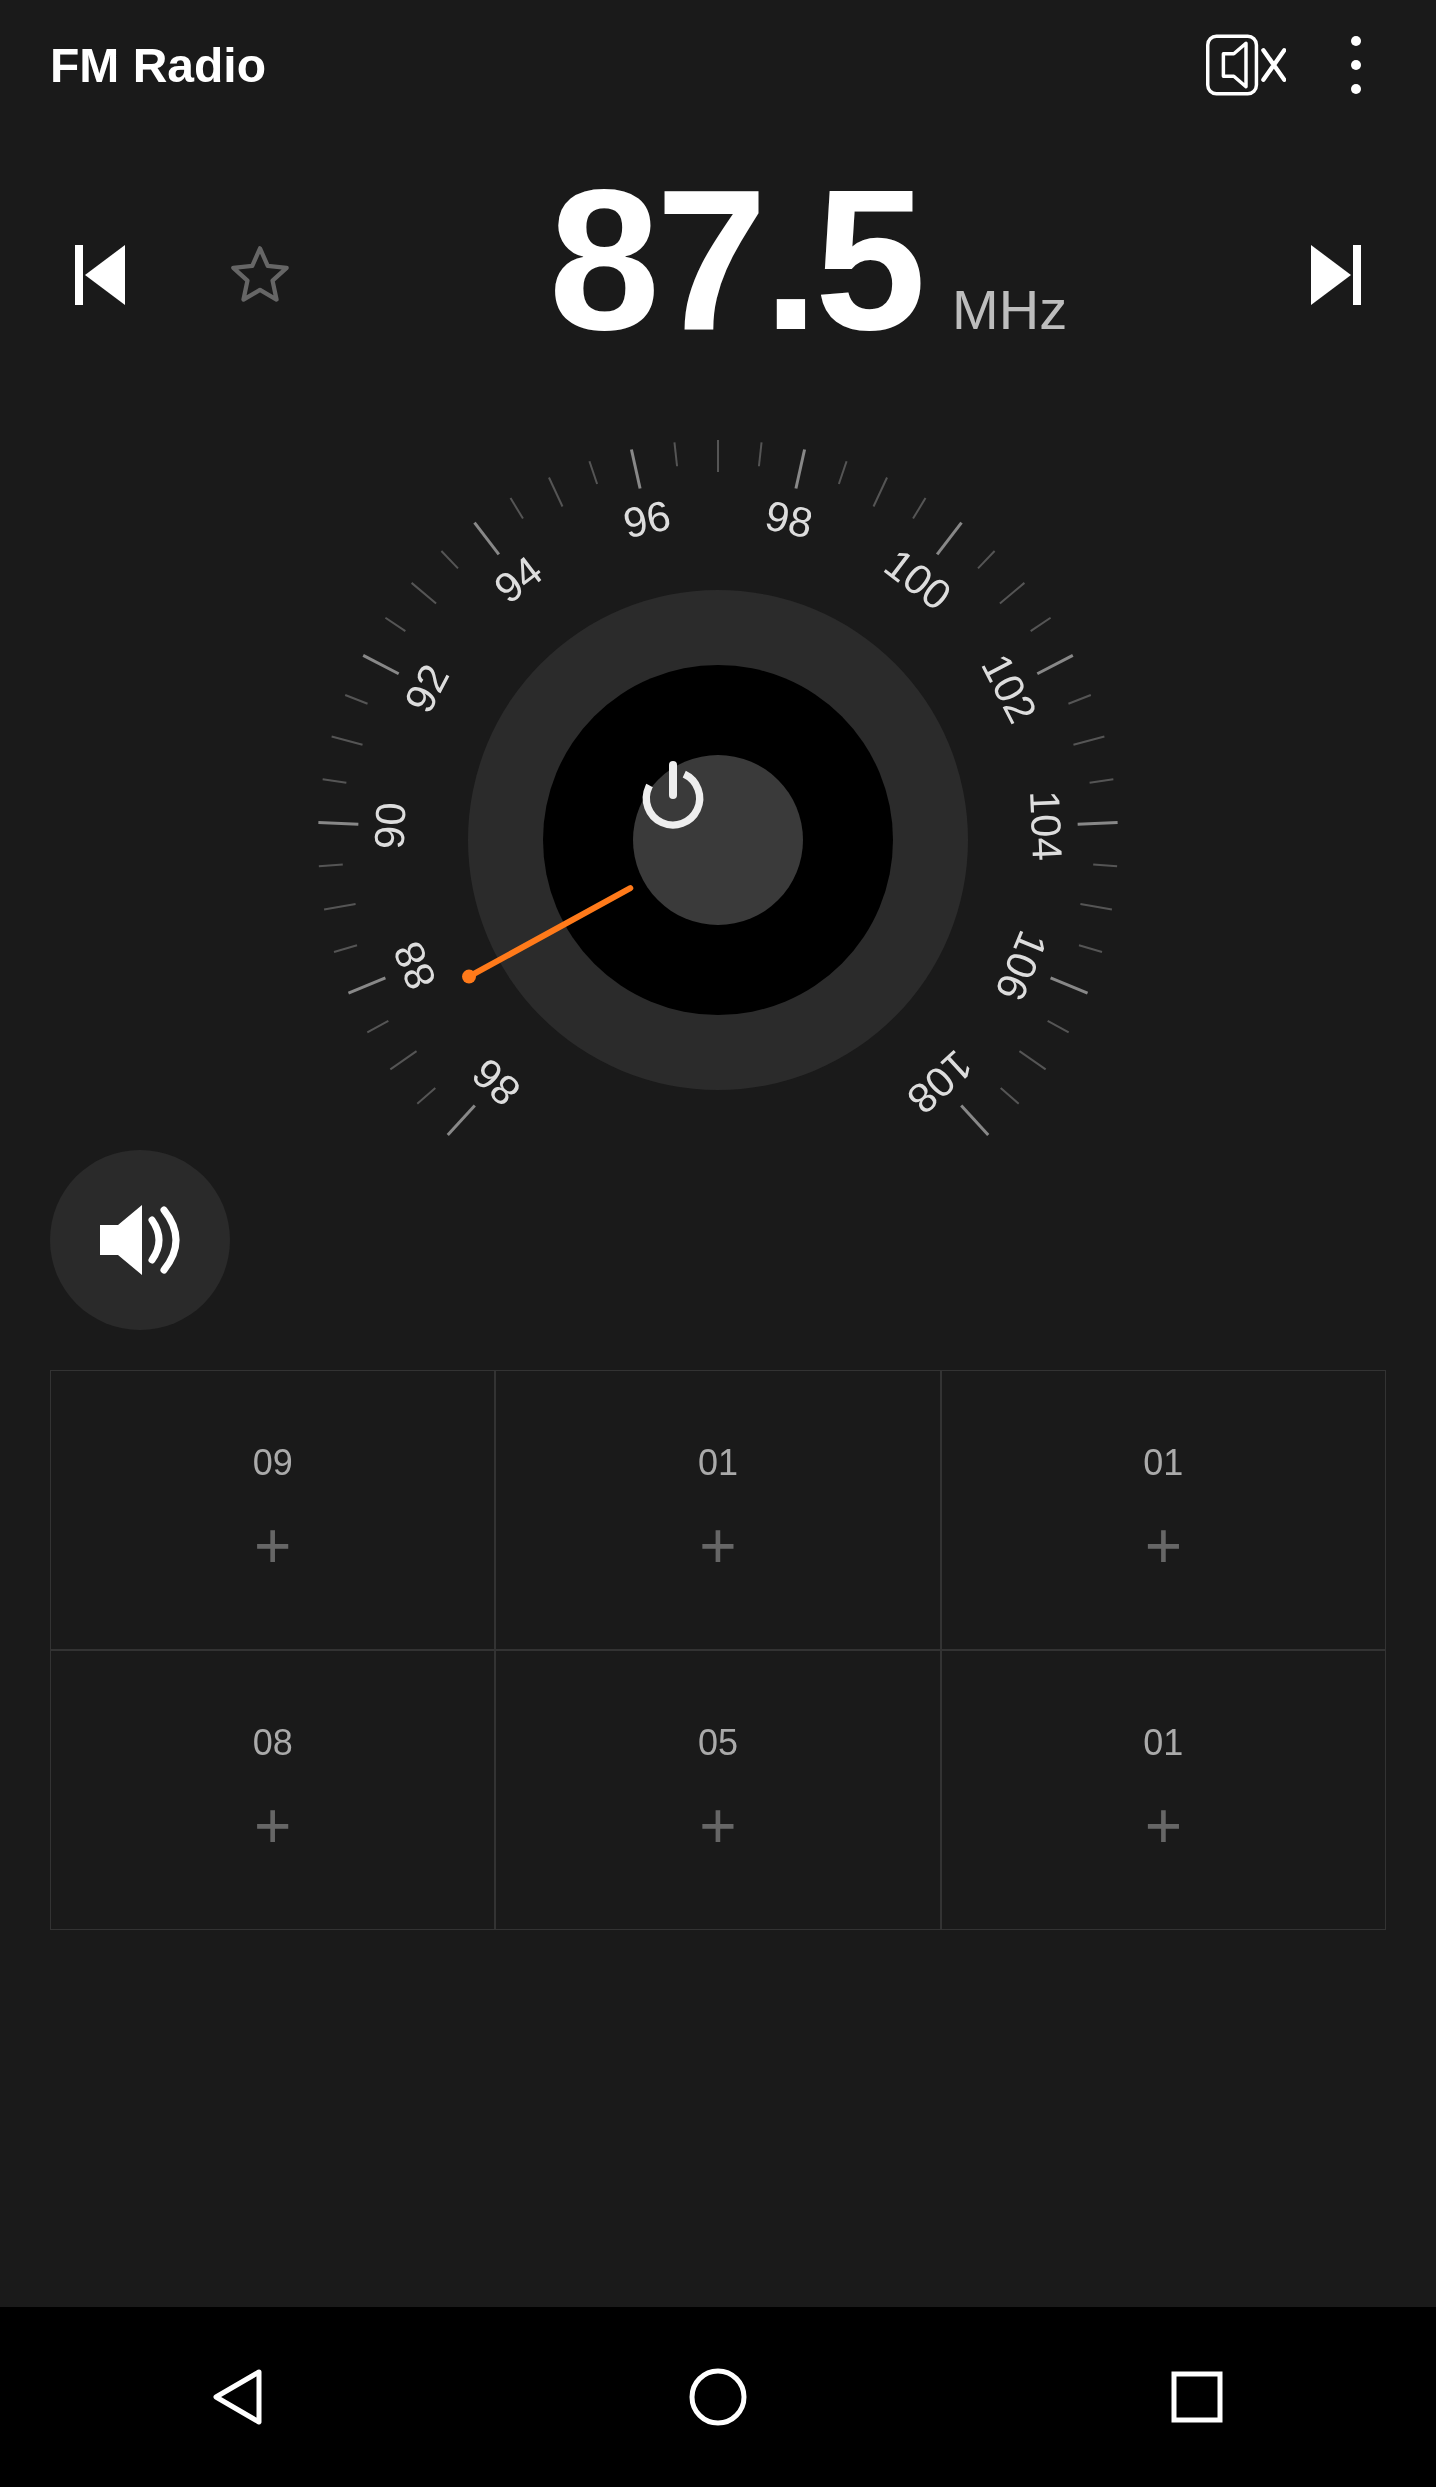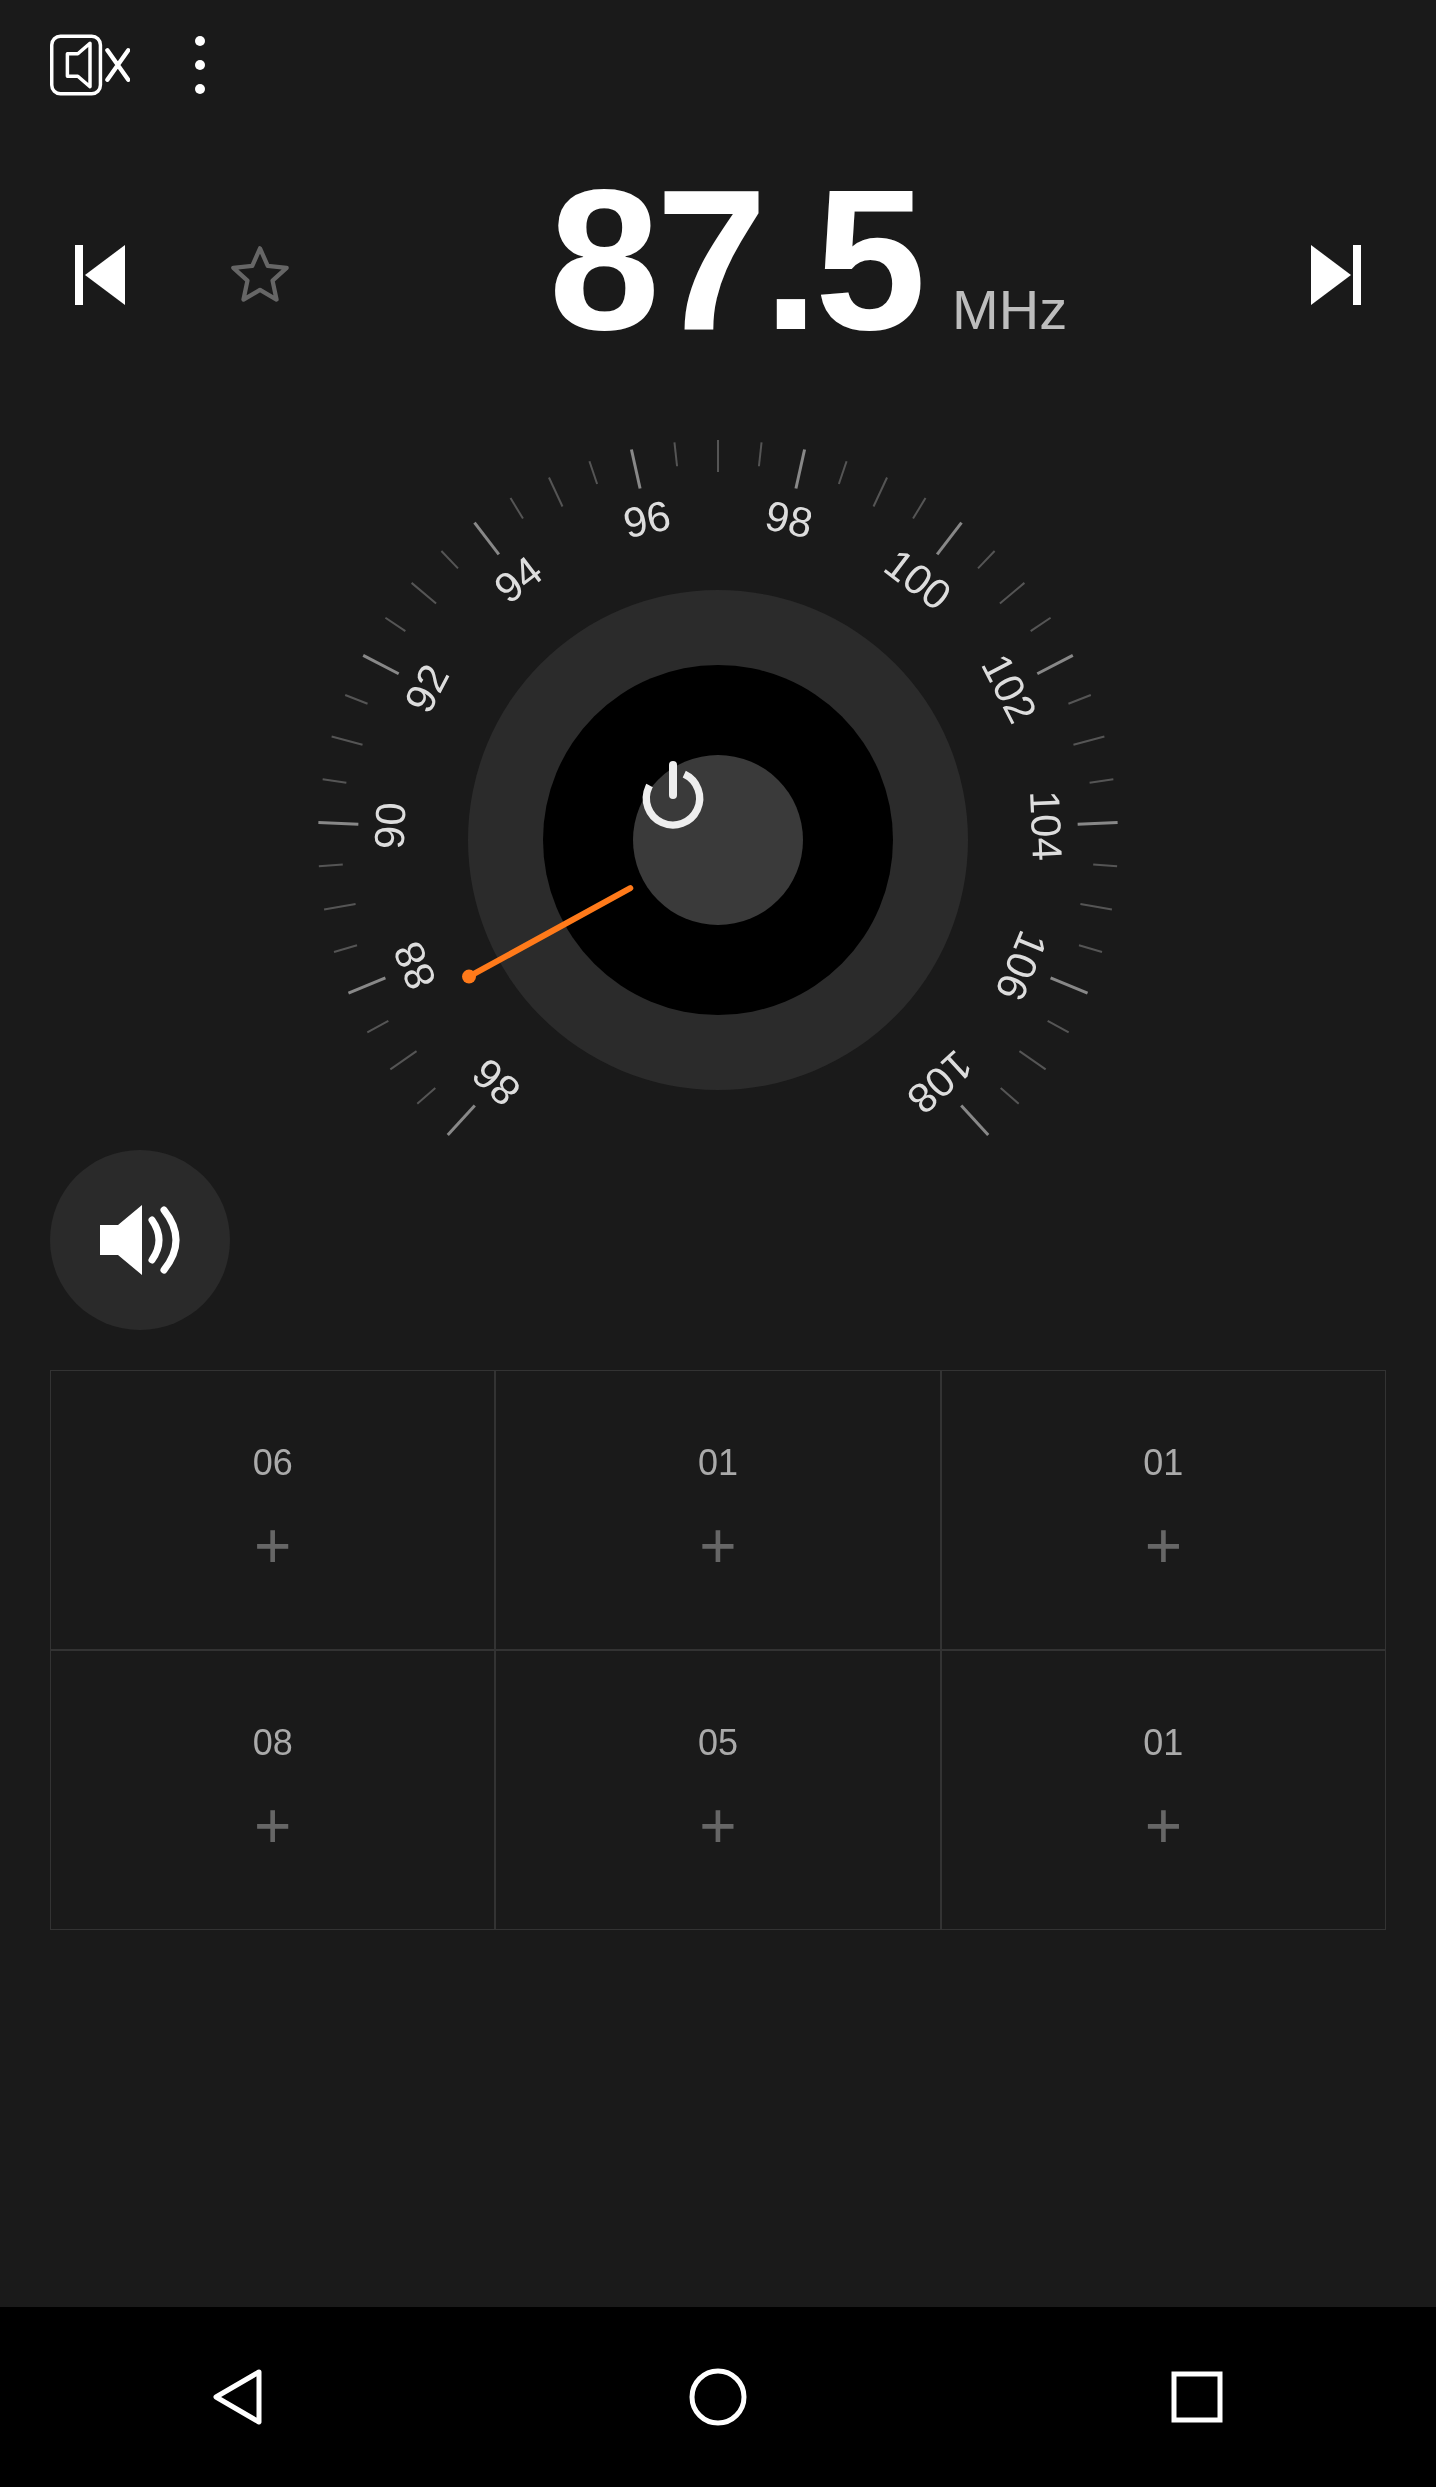--- a/index.html
+++ b/index.html
@@ -182,20 +182,21 @@
     align-items: center;
     justify-content: center;
   }
 
   [data-interactable="true"] { cursor: pointer; }
 </style>
 </head>
 <body>
 
 <div class="topbar" data-interactable="false">
+  <div class="app-title" data-interactable="false">FM Radio</div>
   <div class="mute-btn" data-interactable="true">
     <svg data-interactable="false" width="92" height="70" viewBox="0 0 92 70">
       <rect x="2" y="2" width="56" height="66" rx="10" fill="none" stroke="#fff" stroke-width="4"></rect>
       <path d="M 32 22 L 20 22 L 20 48 L 32 48 L 46 60 L 46 10 Z" fill="none" stroke="#fff" stroke-width="4" stroke-linejoin="round"></path>
       <path d="M 66 18 L 90 52 M 90 18 L 66 52" stroke="#fff" stroke-width="5" stroke-linecap="round"></path>
     </svg>
   </div>
   <div class="kebab-btn" data-interactable="true">
     <span class="kebab-dot" data-interactable="false"></span>
     <span class="kebab-dot" data-interactable="false"></span>
@@ -306,21 +307,21 @@
     <svg data-interactable="false" width="100" height="90" viewBox="0 0 100 90">
       <path d="M 10 30 L 28 30 L 52 10 L 52 80 L 28 60 L 10 60 Z" fill="#fff"></path>
       <path d="M 62 25 Q 76 45 62 65" fill="none" stroke="#fff" stroke-width="7" stroke-linecap="round"></path>
       <path d="M 74 15 Q 98 45 74 75" fill="none" stroke="#fff" stroke-width="7" stroke-linecap="round"></path>
     </svg>
   </div>
 </div>
 
 <div class="preset-grid" data-interactable="false">
   <div class="preset-cell" data-interactable="true">
-    <span class="preset-label" data-interactable="false">06</span>
+    <span class="preset-label" data-interactable="false">09</span>
     <span class="preset-plus" data-interactable="false">+</span>
   </div>
   <div class="preset-cell" data-interactable="true">
     <span class="preset-label" data-interactable="false">01</span>
     <span class="preset-plus" data-interactable="false">+</span>
   </div>
   <div class="preset-cell" data-interactable="true">
     <span class="preset-label" data-interactable="false">01</span>
     <span class="preset-plus" data-interactable="false">+</span>
   </div>

